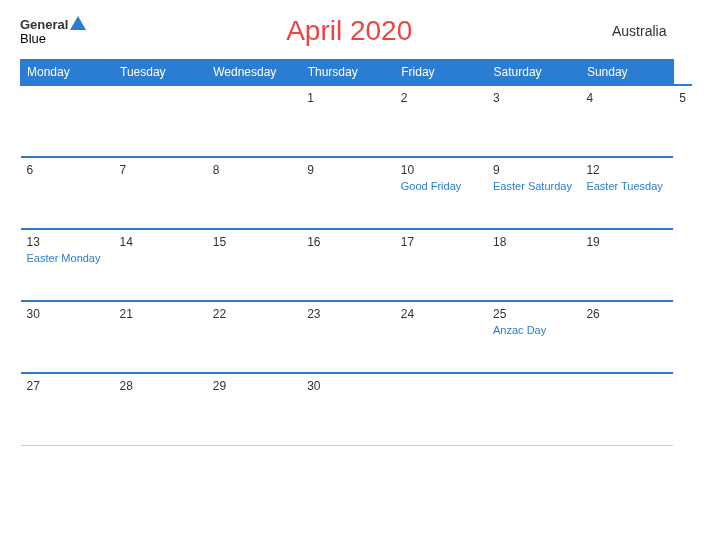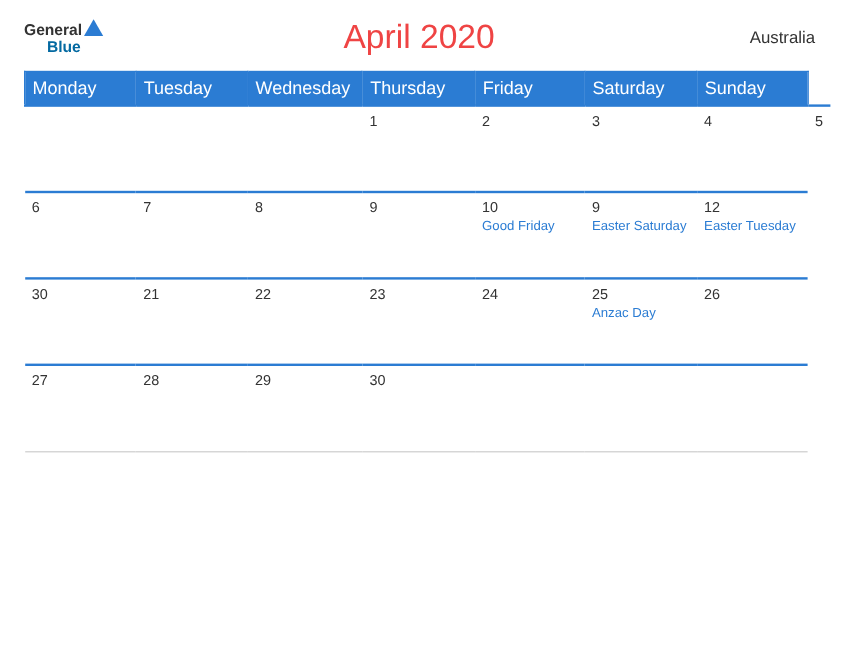--- a/index.html
+++ b/index.html
@@ -29,24 +29,23 @@
       gap: 2px;
     }
     .logo-text-general {
       font-size: 13px;
       font-weight: bold;
       color: #333;
       line-height: 1.1;
     }
     .logo-text-blue {
       font-size: 13px;
-      font-weight: bold;
-      color: #0369a1;
+      font-weight: normal;
+      color: #000000;
       line-height: 1.1;
-      text-align: center;
     }
     .logo-triangle {
       width: 0;
       height: 0;
       border-left: 8px solid transparent;
       border-right: 8px solid transparent;
       border-bottom: 14px solid #2b7cd3;
       margin-left: 2px;
       margin-bottom: 2px;
     }
@@ -62,32 +61,32 @@
       font-size: 28px;
       color: #ef4444;
       font-weight: normal;
       text-align: center;
       flex: 1;
     }
     .country {
       font-size: 14px;
       color: #333;
       min-width: 80px;
-      text-align: center;
+      text-align: left;
     }
     .calendar {
       width: 100%;
       border-collapse: collapse;
     }
     .calendar thead tr {
       background: #2b7cd3;
     }
     .calendar thead th {
       color: #fff;
-      font-size: 15px;
+      font-size: 12px;
       font-weight: normal;
       padding: 5px 6px;
       text-align: left;
       border: 1px solid #2b7cd3;
       width: calc(100% / 7);
     }
     .calendar tbody tr {
       height: 72px;
     }
     .calendar tbody td {
@@ -195,20 +194,44 @@
             <span class="day-number">9</span>
             <span class="holiday">Easter Saturday</span>
           </td>
           <td>
             <span class="day-number">12</span>
             <span class="holiday">Easter Tuesday</span>
           </td>
         </tr>
         <tr>
           <td>
+            <span class="day-number">13</span>
+            <span class="holiday">Easter Monday</span>
+          </td>
+          <td>
+            <span class="day-number">14</span>
+          </td>
+          <td>
+            <span class="day-number">15</span>
+          </td>
+          <td>
+            <span class="day-number">16</span>
+          </td>
+          <td>
+            <span class="day-number">17</span>
+          </td>
+          <td>
+            <span class="day-number">18</span>
+          </td>
+          <td>
+            <span class="day-number">19</span>
+          </td>
+        </tr>
+        <tr>
+          <td>
             <span class="day-number">30</span>
           </td>
           <td>
             <span class="day-number">21</span>
           </td>
           <td>
             <span class="day-number">22</span>
           </td>
           <td>
             <span class="day-number">23</span>

